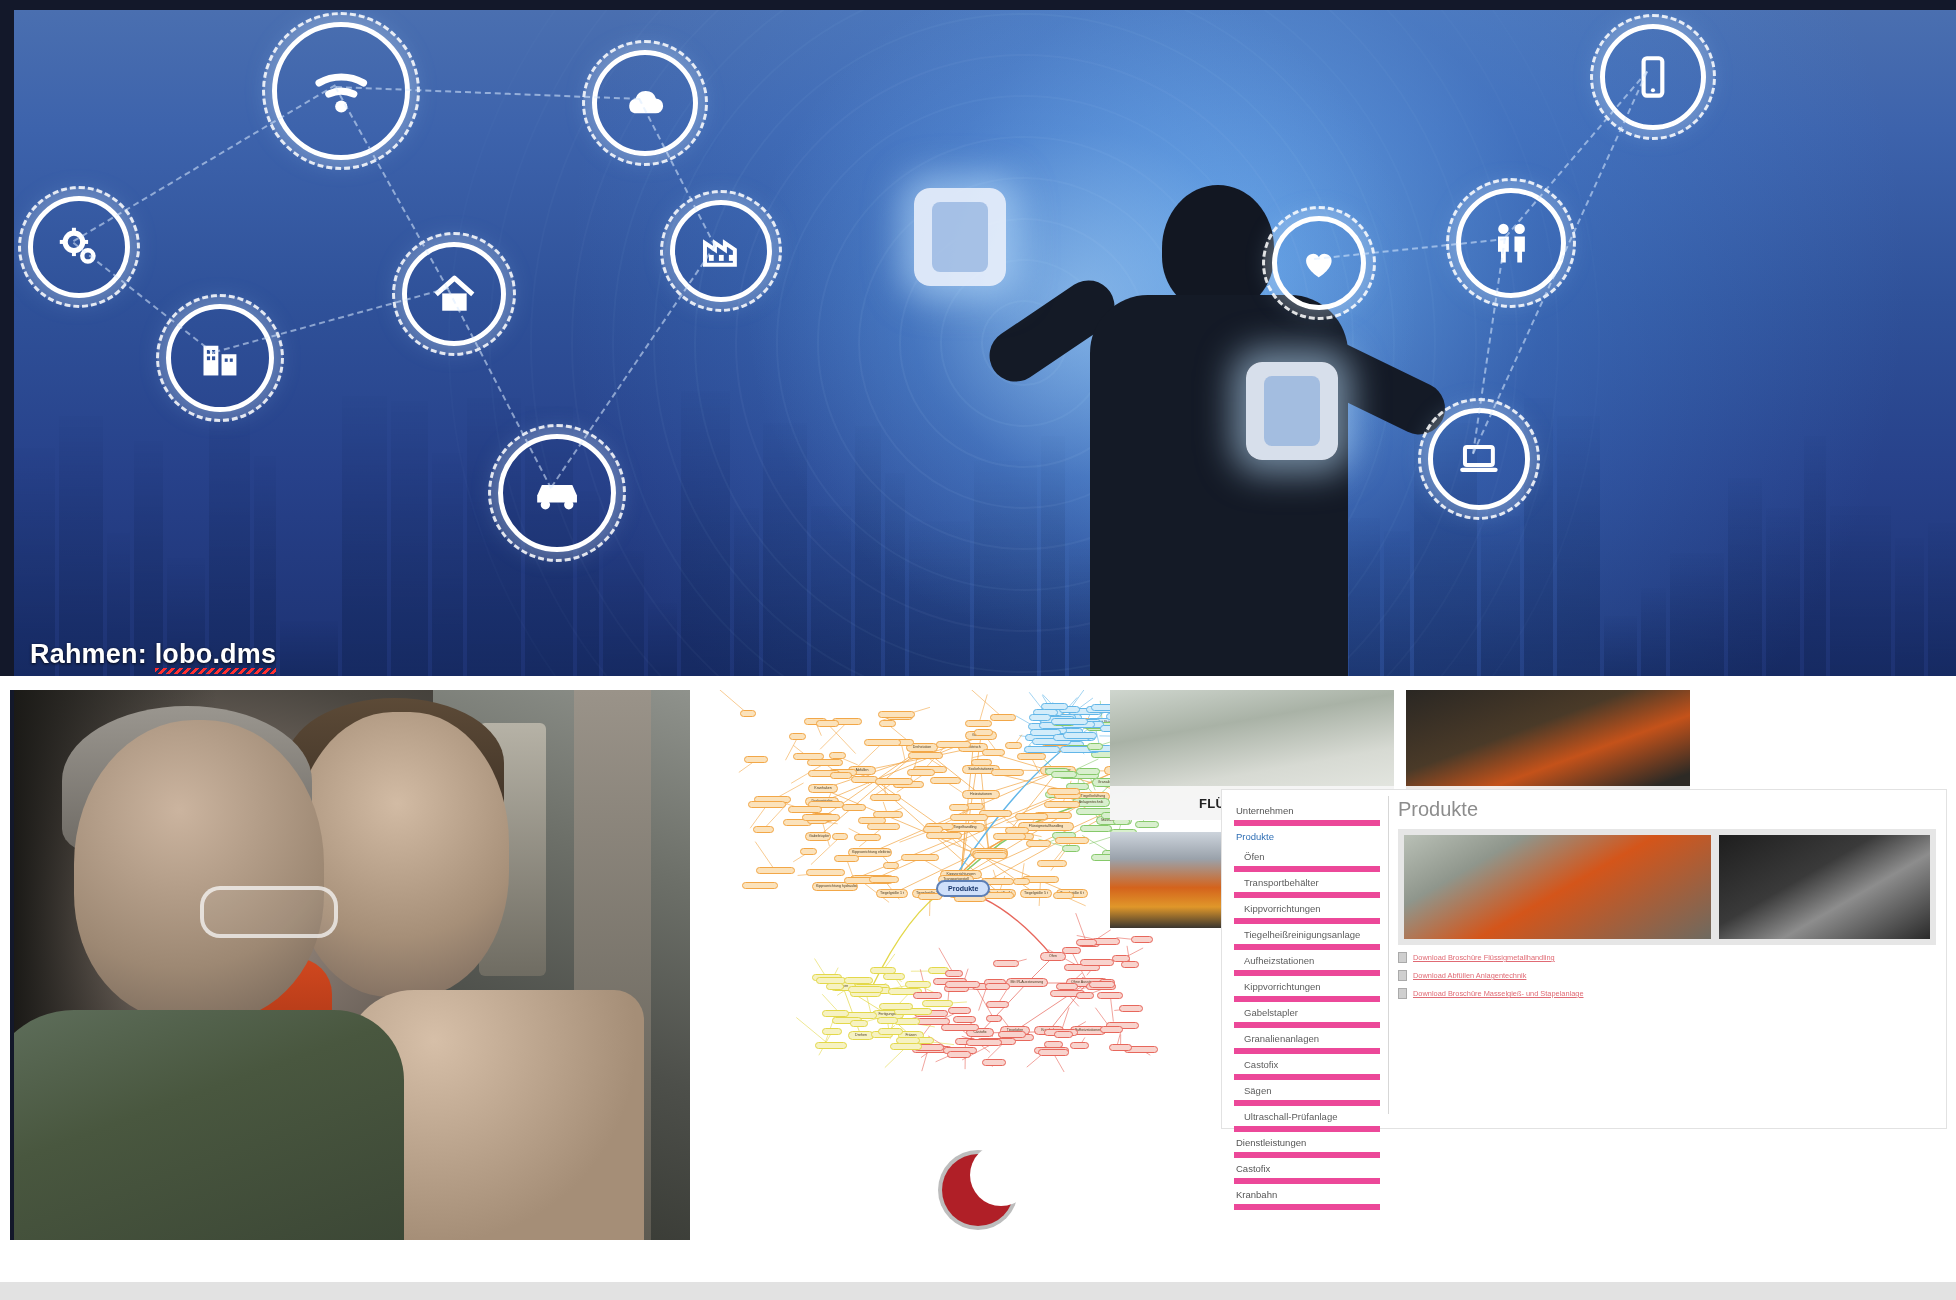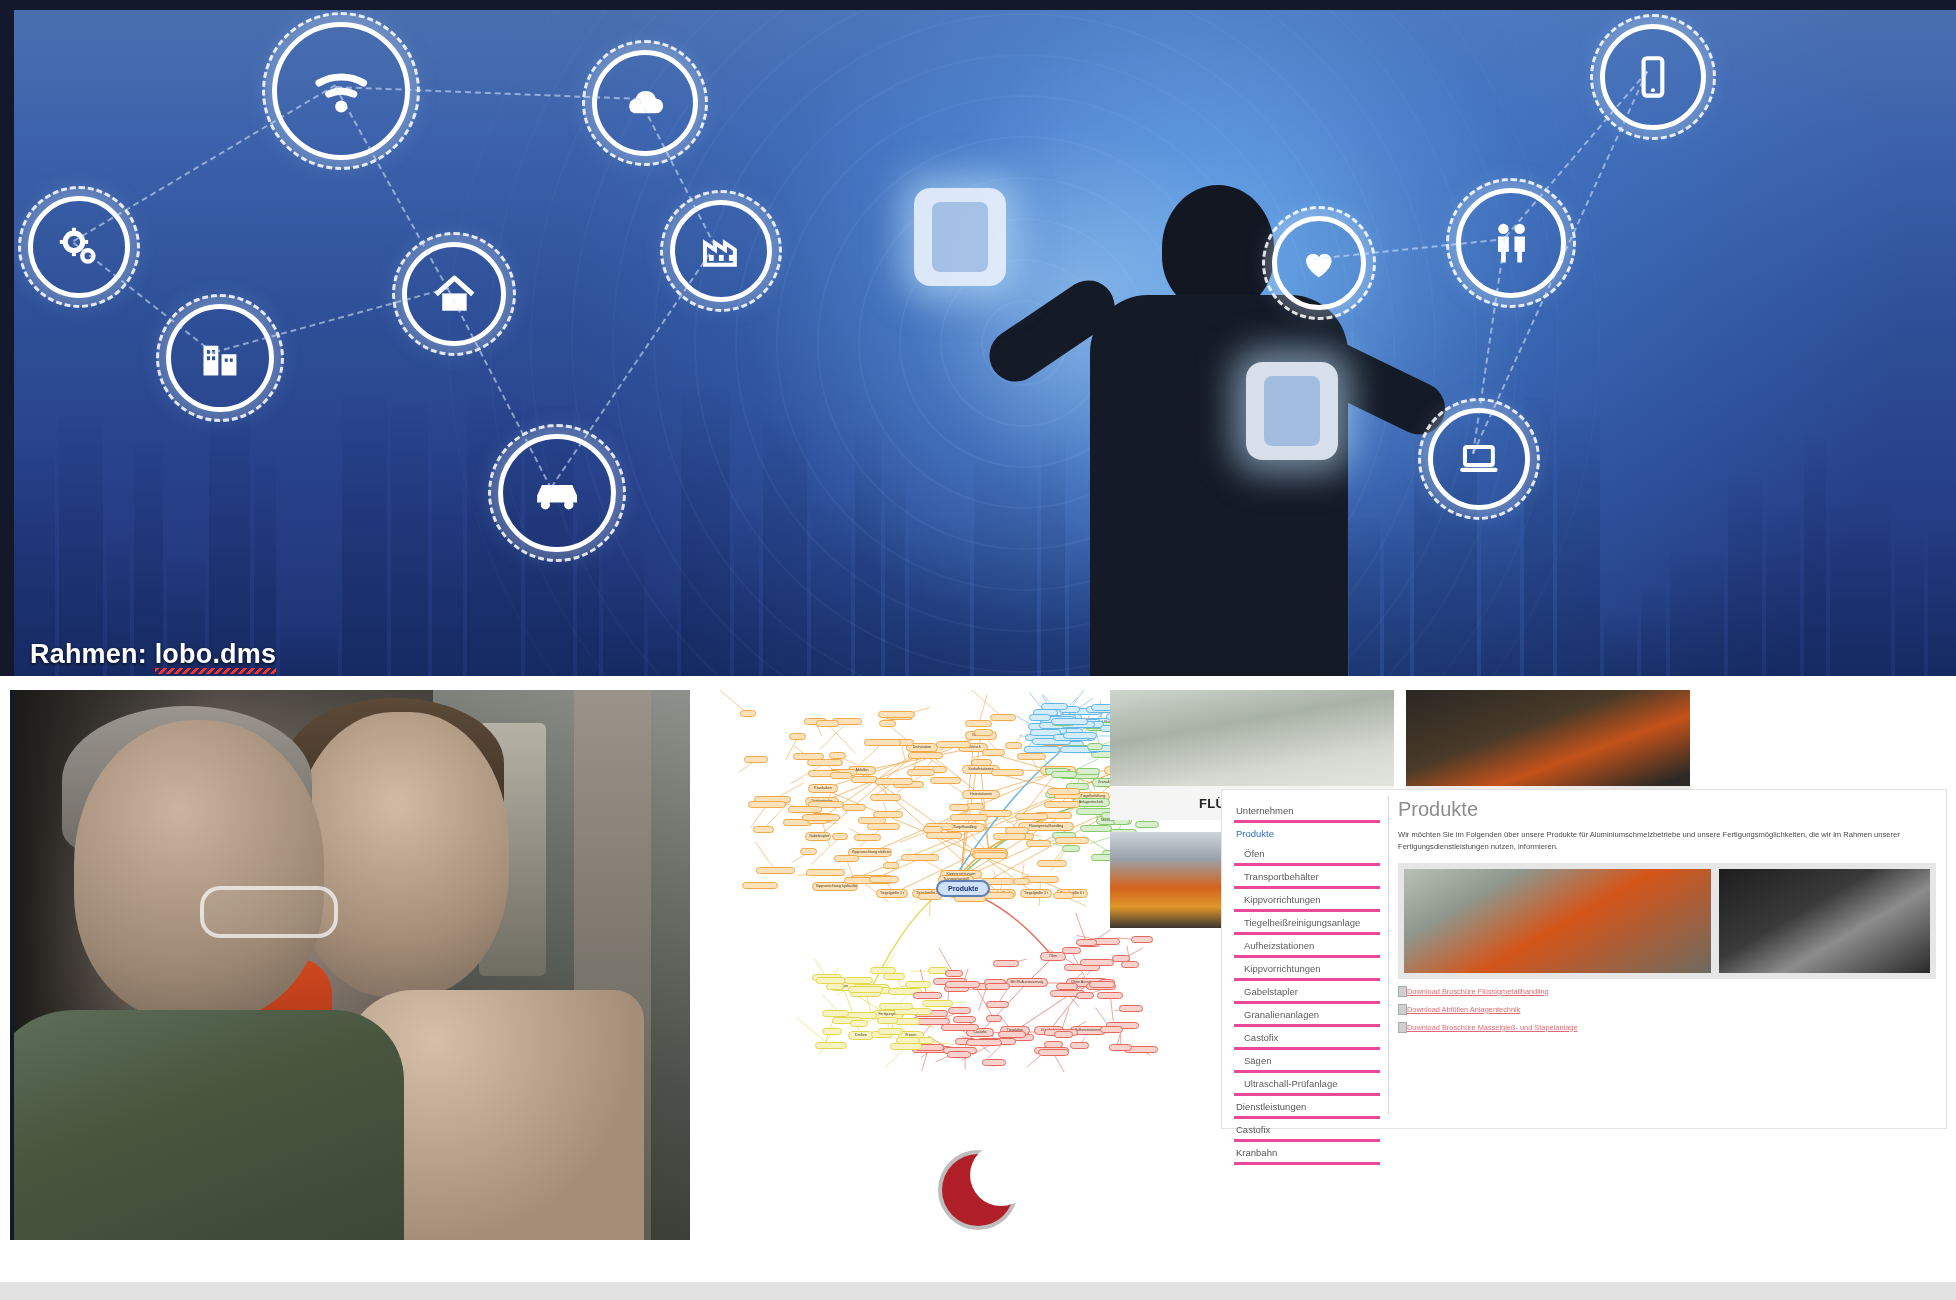--- a/index.html
+++ b/index.html
@@ -101,30 +101,30 @@
   
   .browser{position:absolute;left:410px;top:0;width:836px;height:550px;}
   .thumb{position:absolute;width:284px;height:130px;overflow:hidden;background:#d9d9d9;}
   .thumb .img{position:absolute;inset:0;}
   .thumb .lbl{position:absolute;left:0;right:0;bottom:0;height:34px;background:rgba(246,246,246,.93);
        display:flex;align-items:center;justify-content:flex-end;padding-right:10px;
        font-size:13px;font-weight:700;color:#222;letter-spacing:.4px;}
   .site{position:absolute;left:112px;top:100px;width:724px;height:338px;background:#fff;
        box-shadow:0 0 0 1px #e2e2e2;}
   .site-nav{position:absolute;left:12px;top:10px;width:146px;}
-  .nv{font-size:9.5px;color:#5d5d5d;padding:5px 2px 4px 8px;border-bottom:3px solid #ec4899;}
+  .nv{font-size:9.5px;color:#5d5d5d;padding:5px 2px 4px 8px;border-bottom:6px solid #ec4899;}
   .nv.top{padding-left:2px;color:#555;}
   .nv.sel{color:#2f6fb5;padding-left:2px;border-bottom:none;}
   .nv.sub{padding-left:10px;}
   .site-body{position:absolute;left:176px;top:8px;right:10px;}
   .site-title{font-size:20px;color:#8d8d8d;font-weight:400;margin:0 0 8px;}
   .site-p{font-size:7.6px;color:#4a4a4a;line-height:1.55;margin:0 0 10px;}
   .site-imgs{display:flex;gap:8px;background:#e6e6e6;padding:6px;}
   .site-imgs div{height:104px;}
-  .dl{display:flex;align-items:center;margin-top:7px;font-size:7.4px;color:#e06a74;
+  .dl{display:flex;align-items:center;gap:6px;margin-top:7px;font-size:7.4px;color:#e06a74;
        text-decoration:underline;}
   .dl .ic{width:7px;height:9px;background:#cfcfcf;border:1px solid #aaa;flex:none;}
   .vrule{position:absolute;left:166px;top:6px;width:1px;height:318px;background:#d7d7d7;}
   .botbar{position:absolute;left:0;bottom:0;width:1956px;height:18px;background:#e2e2e2;}
 </style>
 </head>
 <body>
 
 <div class="page">
 
@@ -924,21 +924,20 @@
             <div class="nv sub">Granalienanlagen</div>
             <div class="nv sub">Castofix</div>
             <div class="nv sub">Sägen</div>
             <div class="nv sub">Ultraschall-Prüfanlage</div>
             <div class="nv top">Dienstleistungen</div>
             <div class="nv top">Castofix</div>
             <div class="nv top">Kranbahn</div>
           </div>
         <div class="site-body">
           <h2 class="site-title">Produkte</h2>
-          <p class="site-p">Wir möchten Sie im Folgenden über unsere Produkte für Aluminiumschmelzbetriebe und unsere Fertigungsmöglichkeiten, die wir im Rahmen unserer Fertigungsdienstleistungen nutzen, informieren.</p>
           <div class="site-imgs">
             <div style="flex:1.45;background:linear-gradient(150deg,#b9c0b6 0%,#8f968c 25%,#d4551a 52%,#6e6a60 100%)"></div>
             <div style="flex:1;background:linear-gradient(150deg,#1e1e1e 0%,#3a3a3a 40%,#8d8d8d 62%,#2a2a2a 100%)"></div>
           </div>
           <div id="dl-list">
               <a class="dl" href="#">
                 <span class="ic"></span>
                 <span>Download Broschüre Flüssigmetallhandling</span>
               </a>
               <a class="dl" href="#">

